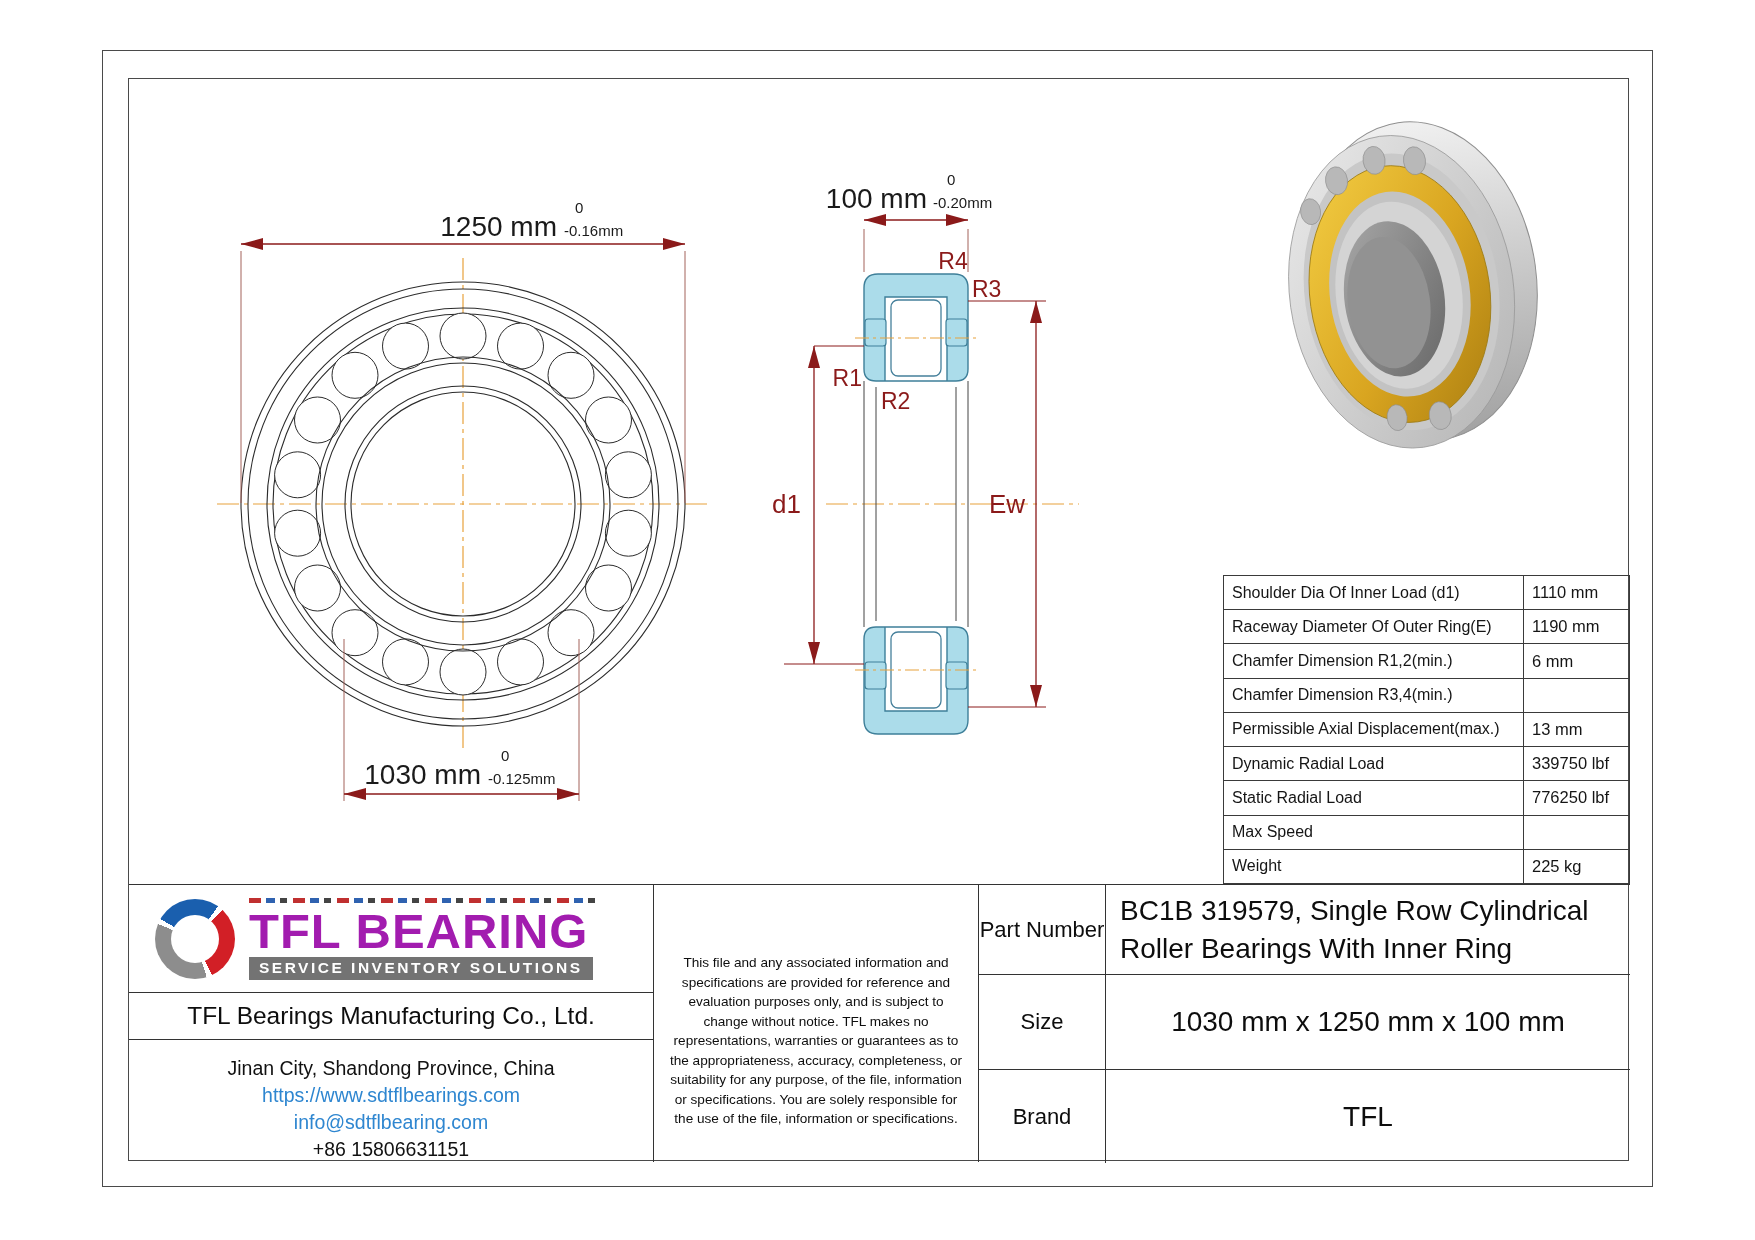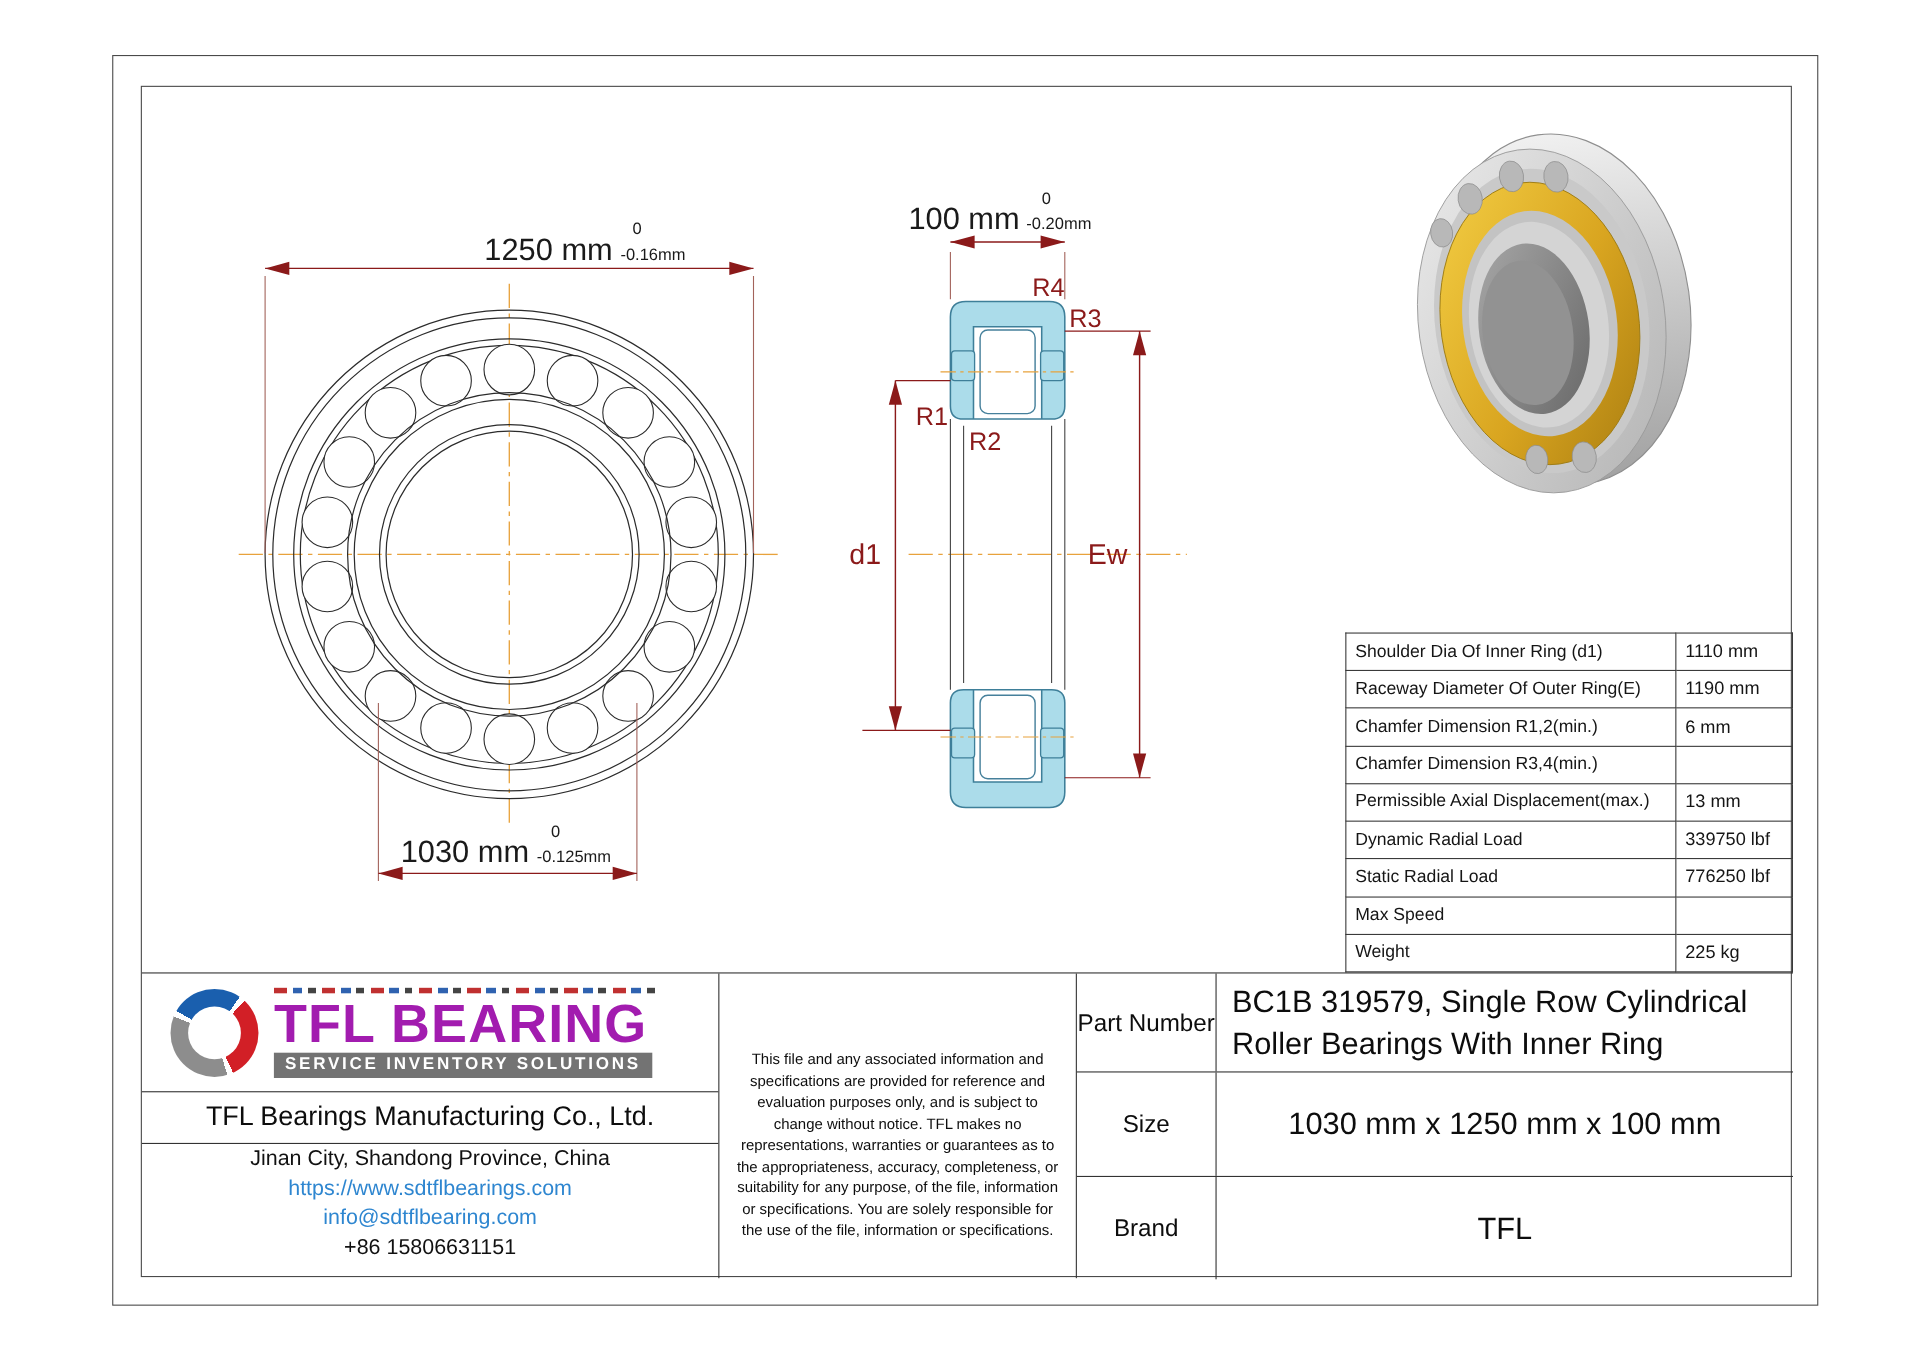--- a/index.html
+++ b/index.html
@@ -36,21 +36,21 @@
   .logo-strip { width:348px; height:5px; margin-bottom:2px;
     background:repeating-linear-gradient(90deg,#c03030 0 12px,#ffffff 12px 17px,#2f62b0 17px 26px,#ffffff 26px 31px,#444 31px 38px,#ffffff 38px 44px); }
   .logo-title { font-size:49px; font-weight:bold; letter-spacing:1px; color:#a21caf;
     line-height:52px; white-space:nowrap; }
   .logo-banner { background:#737373; color:#fff; font-size:15.5px; font-weight:bold;
     letter-spacing:2.5px; padding:2px 10px 3px 10px; width:fit-content; white-space:nowrap; }
   .name-cell { position:absolute; left:0; top:108px; width:100%; height:47px;
     border-bottom:1.6px solid #333; display:flex; align-items:center; justify-content:center;
     font-size:24.5px; color:#0d0d0d; white-space:nowrap; }
   .contact-cell { position:absolute; left:0; top:155px; width:100%; height:123px;
-    display:flex; flex-direction:column; align-items:center; justify-content:flex-start;
+    display:flex; flex-direction:column; align-items:center; justify-content:flex-end;
     font-size:19.5px; line-height:27px; }
   .contact-cell .link { color:#2e86d0; }
   .disclaimer-col { position:absolute; left:525px; top:0; width:325px; height:100%;
     border-right:1.6px solid #333; display:flex; align-items:center; }
   .disclaimer { font-size:13.6px; line-height:19.5px; text-align:center; color:#0e0e0e;
     padding:6px 13px;margin-top:35px; }
   .info-table { position:absolute; left:850px; top:0; width:651px; height:100%; }
   .info-row { position:absolute; left:0; width:100%; border-bottom:1.6px solid #333; }
   .info-row:last-child { border-bottom:none; }
   .info-label { position:absolute; left:0; top:0; width:127px; height:100%;
@@ -227,21 +227,21 @@
       <ellipse cx="-8" cy="6" rx="70" ry="103" fill="#c3c3c3"></ellipse>
       <ellipse cx="-9" cy="7" rx="63" ry="94" fill="#d4d4d4"></ellipse>
       <ellipse cx="-14" cy="10" rx="50" ry="78" fill="url(#gradBore)"></ellipse>
       <ellipse cx="-20" cy="13" rx="41" ry="66" fill="#929292"></ellipse>
     </g>
   </svg>
 
   <table class="spec-table">
     <tbody>
       <tr>
-        <td class="lbl">Shoulder Dia Of Inner Ring (d1)</td>
+        <td class="lbl">Shoulder Dia Of Inner Load (d1)</td>
         <td class="val">1110 mm</td>
         </tr>
       <tr>
         <td class="lbl">Raceway Diameter Of Outer Ring(E)</td>
         <td class="val">1190 mm</td>
         </tr>
       <tr>
         <td class="lbl">Chamfer Dimension R1,2(min.)</td>
         <td class="val">6 mm</td>
         </tr>

